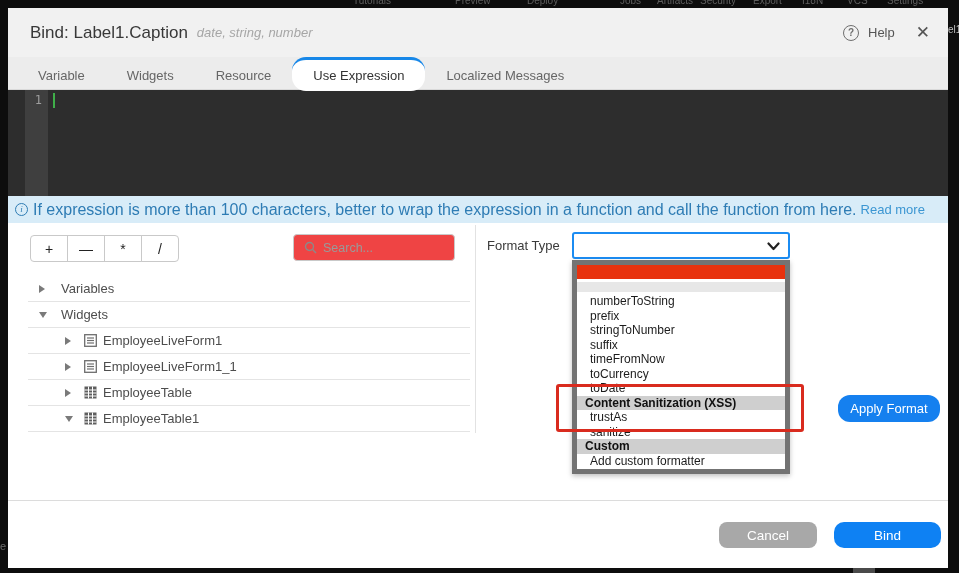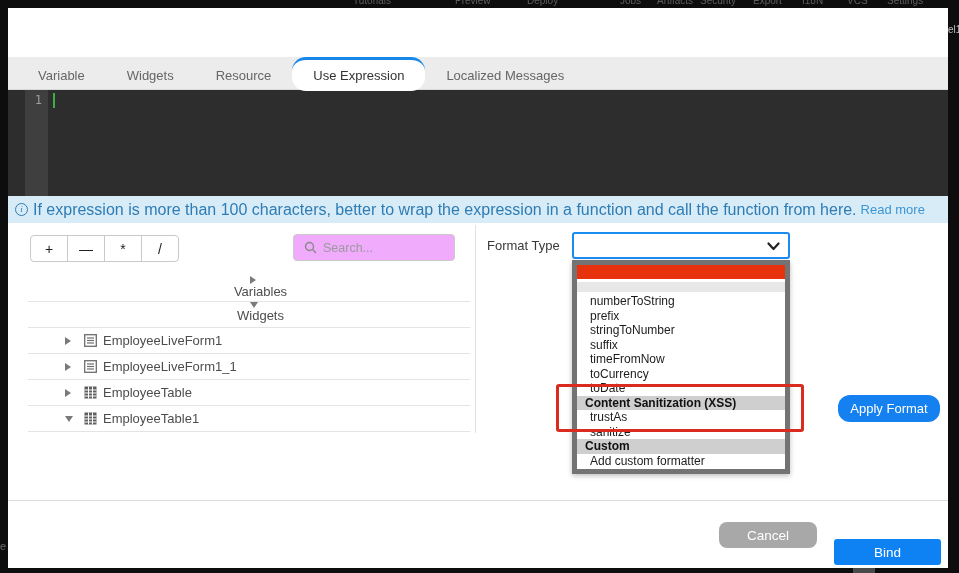--- a/index.html
+++ b/index.html
@@ -54,29 +54,29 @@
   .dlg-main { position:absolute; left:0; top:215px; width:940px; height:277px; }
   .v-divider { position:absolute; left:467px; top:2px; width:1px; height:208px; background:#e2e2e2; }
 
   .op-group { position:absolute; left:22px; top:12px; display:flex; }
   .op-btn { width:38px; height:27px; background:#fff; border:1px solid #c9c9c9; margin-left:-1px;
     font-size:14px; color:#222; display:flex; align-items:center; justify-content:center; }
   .op-btn:first-child { border-radius:4px 0 0 4px; margin-left:0; }
   .op-btn:last-child { border-radius:0 4px 4px 0; }
 
   .search-box { position:absolute; left:285px; top:11px; width:162px; height:27px;
-    border:1px solid #c9c9c9; border-radius:4px; background:#f0abfc;
+    border:1px solid #c9c9c9; border-radius:4px; background:#ef4444;
     display:flex; align-items:center; padding:0 8px 0 10px; }
   .search-box input { border:none; outline:none; width:120px; font-size:12.5px; color:#333;
     font-family:"Liberation Sans", sans-serif; margin-left:6px; background:transparent; }
   .search-box input::placeholder { color:#9a9a9a; }
 
   .tree { position:absolute; left:20px; top:53px; width:442px; }
   .tree-row { height:26px; border-bottom:1px solid #e4e4e4; display:flex; align-items:center; }
-  .tree-row.lvl0 { padding-left:11px;flex-direction:column; }
+  .tree-row.lvl0 { padding-left:11px; }
   .tree-row.lvl1 { padding-left:37px; }
   .tri-right { width:0; height:0; border-left:6px solid #7a7a7a;
     border-top:4px solid transparent; border-bottom:4px solid transparent; }
   .tri-down { width:0; height:0; border-top:6px solid #7a7a7a;
     border-left:4px solid transparent; border-right:4px solid transparent; }
   .tree-expander { width:10px; display:flex; }
   .tree-icon { width:13px; height:13px; margin-left:9px; display:flex; }
   .tree-label { font-size:13px; color:#4d4d4d; margin-left:6px; }
   .tree-row.lvl0 .tree-label { margin-left:12px; }
 
@@ -99,22 +99,22 @@
     border:3px solid #d92b1e; border-radius:3px; z-index:10; pointer-events:none; }
 
   .apply-btn { position:absolute; left:830px; top:172px; width:102px; height:27px;
     background:#1580ef; border:none; border-radius:12px; color:#fff; font-size:13px;
     font-family:"Liberation Sans", sans-serif; }
 
   .dlg-footer { position:absolute; left:0; top:492px; width:940px; height:68px; border-top:1px solid #dcdcdc; }
   .cancel-btn { position:absolute; left:711px; top:21px; width:98px; height:26px;
     background:#a8a8a8; border:none; border-radius:8px; color:#fff; font-size:13.5px;
     font-family:"Liberation Sans", sans-serif; }
-  .bind-btn { position:absolute; left:826px; top:38px; width:107px; height:26px;
-    background:#0e81f3; border:none; border-radius:3px; color:#fff; font-size:13.5px;
+  .bind-btn { position:absolute; left:826px; top:21px; width:107px; height:26px;
+    background:#0e81f3; border:none; border-radius:10px; color:#fff; font-size:13.5px;
     font-family:"Liberation Sans", sans-serif; }
 </style>
 </head>
 <body>
 
 <div class="screen">
 
   <div class="bg-top">
       <span style="left: 353px;">Tutorials</span>
       <span style="left: 455px;">Preview</span>
@@ -128,20 +128,29 @@
       <span style="left: 887px;">Settings</span>
     </div>
   <div class="bg-right">
     <span>el1</span>
   </div>
   <div class="bg-left-frag">e</div>
   <div class="bg-bottom-chip"></div>
 
   <div class="dialog">
 
+    <div class="dlg-header">
+      <span class="dlg-title">Bind: Label1.Caption</span>
+      <span class="dlg-subtitle">date, string, number</span>
+      <span class="hdr-right">
+        <span class="help-icon">?</span>
+        <span class="help-label">Help</span>
+        <span class="close-icon">✕</span>
+      </span>
+    </div>
 
     <div class="dlg-tabs">
         <div class="tab">Variable</div>
         <div class="tab">Widgets</div>
         <div class="tab">Resource</div>
         <div class="tab active">Use Expression</div>
         <div class="tab">Localized Messages</div>
       </div>
     <div class="dlg-tabs-underline"></div>
 

